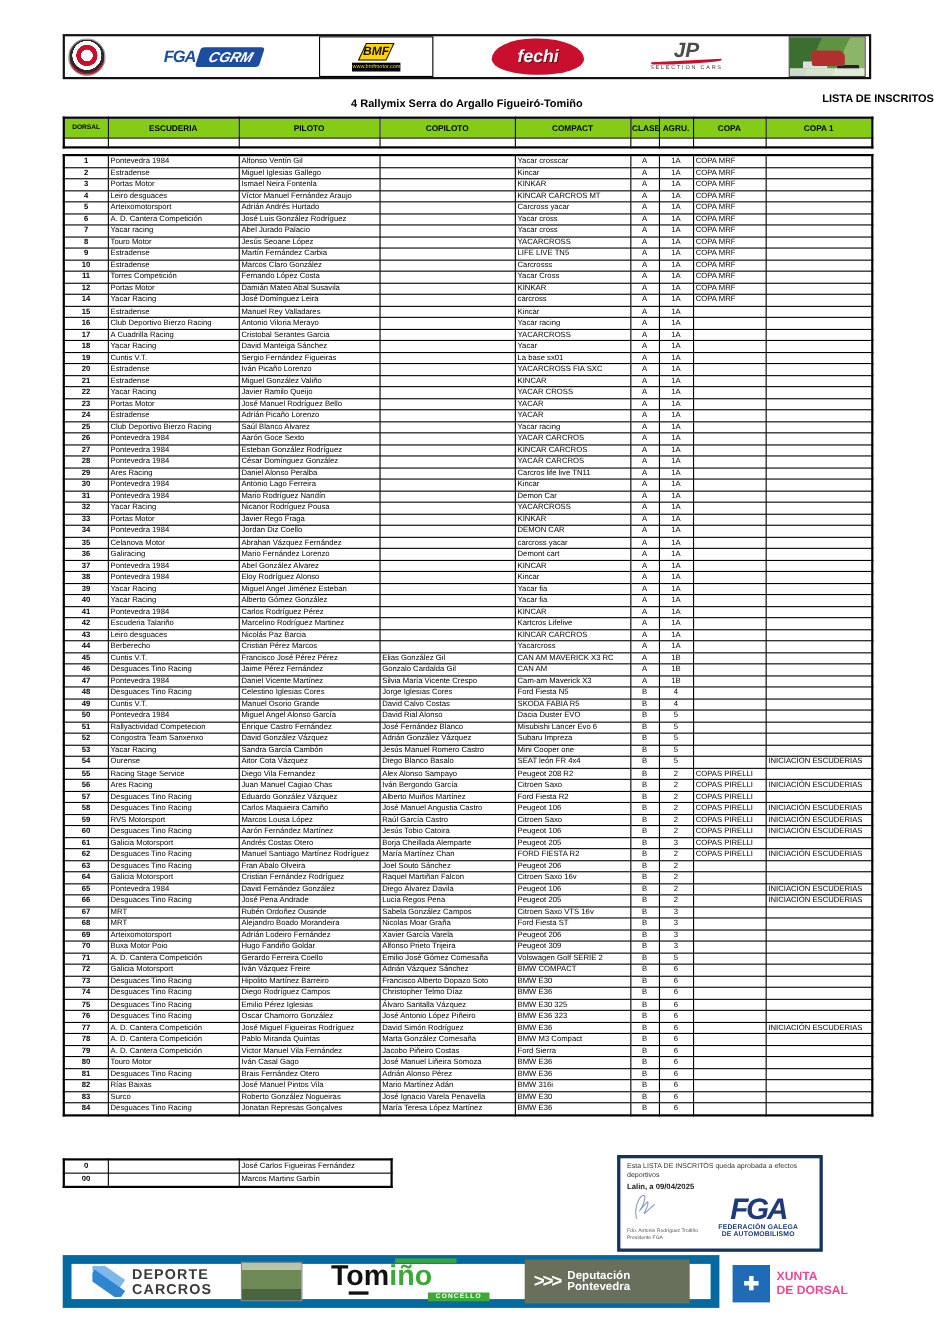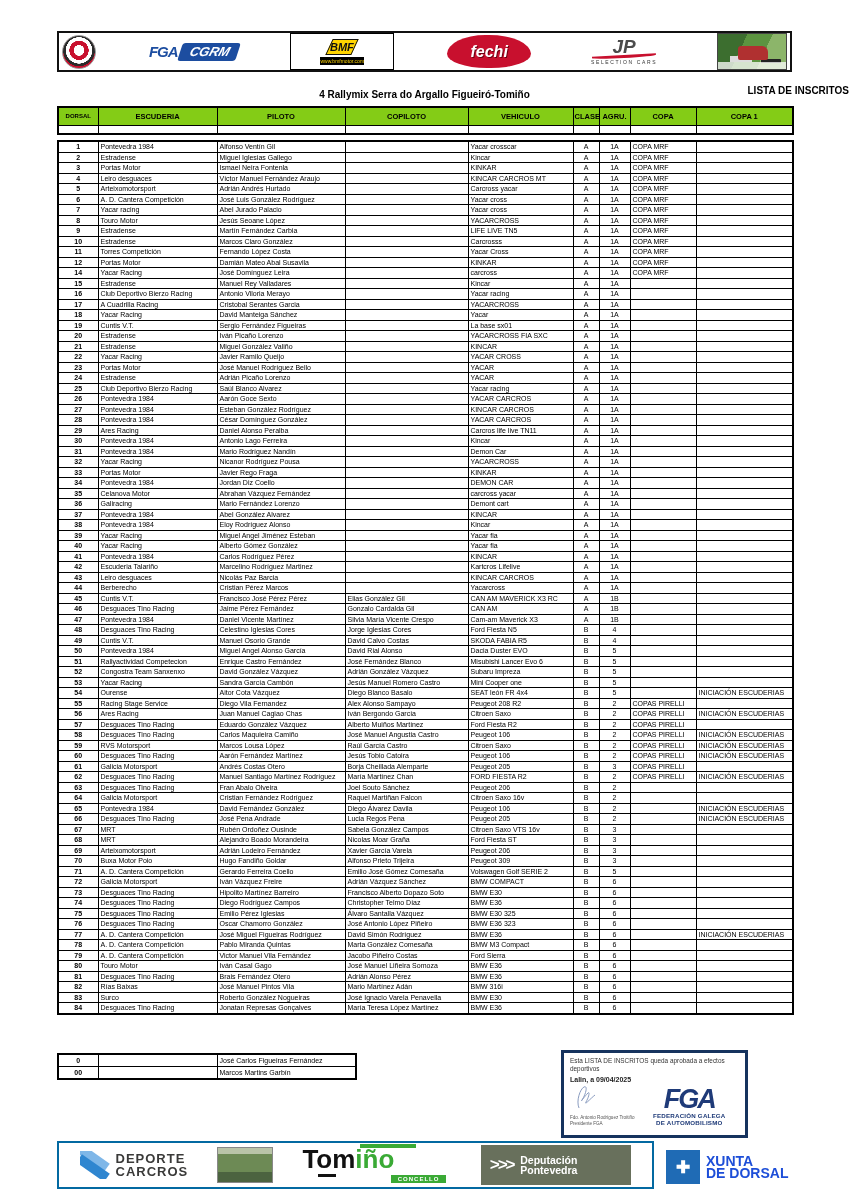--- a/index.html
+++ b/index.html
@@ -66,21 +66,21 @@
   .approval .atext { font-size:6.4px; color:#333; line-height:7.5px; width:160px; }
   .approval .adate { font-size:7px; font-weight:bold; margin-top:4px; color:#222; }
   .approval .arow { display:flex; align-items:flex-start; justify-content:space-between; margin-top:1px; }
   .approval .sigcol { width:70px; }
   .approval .signer { font-size:4.6px; color:#555; line-height:5.2px; margin-top:1px; }
   .fga-big { width:100px; text-align:center; margin-top:2px; }
   .fga-big .acr { font-size:27px; font-weight:900; font-style:italic; color:#1e3a78; letter-spacing:-2px; line-height:26px; }
   .fga-big .fed { font-size:6.2px; font-weight:bold; color:#1e3a78; line-height:7px; letter-spacing:.2px; }
 
   
-  .footerbox { position:absolute; left:57px; top:1141px; width:597px; height:48px; border:2px solid #0369a1; background:#fff;
+  .footerbox { position:absolute; left:57px; top:1141px; width:597px; height:48px; border:8px solid #0369a1; background:#fff;
                display:flex; align-items:center; justify-content:space-around; padding:0 6px; }
   .dg { display:flex; align-items:center; gap:6px; }
   .dg .flag { width:30px; height:28px; position:relative; overflow:hidden; }
   .dg .flag i { position:absolute; display:block; }
   .dg .flag .f1 { width:34px; height:10px; background:#7fb7e8; transform:rotate(35deg); top:2px; left:-4px; }
   .dg .flag .f2 { width:34px; height:10px; background:#2f86d0; transform:rotate(35deg); top:12px; left:-4px; }
   .dg .dg-t { font-size:13px; font-weight:bold; color:#3a3a39; line-height:13px; letter-spacing:1px; }
   .framil { width:56px; height:36px; background:linear-gradient(#b9c4a8 0 18%, #6d8a55 18% 70%, #4c6340 70%); border:1px solid #888; }
   .tomino { position:relative; width:150px; height:42px; }
   .tomino .tx { position:absolute; top:2px; left:0; font-size:26px; font-weight:800; letter-spacing:0; line-height:26px; color:#111; }
@@ -88,21 +88,21 @@
   .tomino .overbar { position:absolute; top:0; left:58px; width:56px; height:4px; background:#3aaa35; }
   .tomino .underbar { position:absolute; top:30px; left:16px; width:18px; height:3px; background:#111; }
   .tomino .concello { position:absolute; right:6px; top:31px; background:#3aaa35; color:#fff; font-size:6px; font-weight:bold;
                       letter-spacing:1px; padding:1px 7px; }
   .depu { width:150px; height:40px; background:#68705c; display:flex; align-items:center; gap:7px; padding:0 8px; }
   .depu .chev { color:#fff; font-weight:900; font-size:17px; letter-spacing:-2px; font-style:italic; }
   .depu .dp-t { color:#fff; font-size:10.5px; font-weight:bold; line-height:10.5px; }
   .xunta { position:absolute; left:666px; top:1147px; width:126px; height:40px; display:flex; align-items:center; gap:6px; }
   .xunta .xicon { width:34px; height:34px; background:#1f6bb5; color:#fff; display:flex; align-items:center; justify-content:center;
                   font-size:17px; font-weight:bold; }
-  .xunta .xt { color:#1d4ed8; font-weight:bold; font-size:14px; line-height:12.5px; }
+  .xunta .xt { color:#ec4899; font-weight:bold; font-size:11px; line-height:12.5px; }
 </style>
 </head>
 <body>
 
 <div class="page">
 
   <div class="banner">
     <div class="blogo">
         <div class="helmet"></div>
       </div>
@@ -142,21 +142,21 @@
         <col style="width:31px">
         <col style="width:66px">
         <col style="width:97px">
     </colgroup>
     <thead>
         <tr id="hdr-row">
           <th class="h0">DORSAL</th>
           <th class="h1">ESCUDERIA</th>
           <th class="h2">PILOTO</th>
           <th class="h3">COPILOTO</th>
-          <th class="h4">VEHICULO</th>
+          <th class="h4">COMPACT</th>
           <th class="h5">CLASE</th>
           <th class="h6">AGRU.</th>
           <th class="h7">COPA</th>
           <th class="h8">COPA 1</th>
         </tr>
       </thead>
     <tbody>
         <tr id="spacer-row">
           <td class="spacer"></td>
           <td class="spacer"></td>

